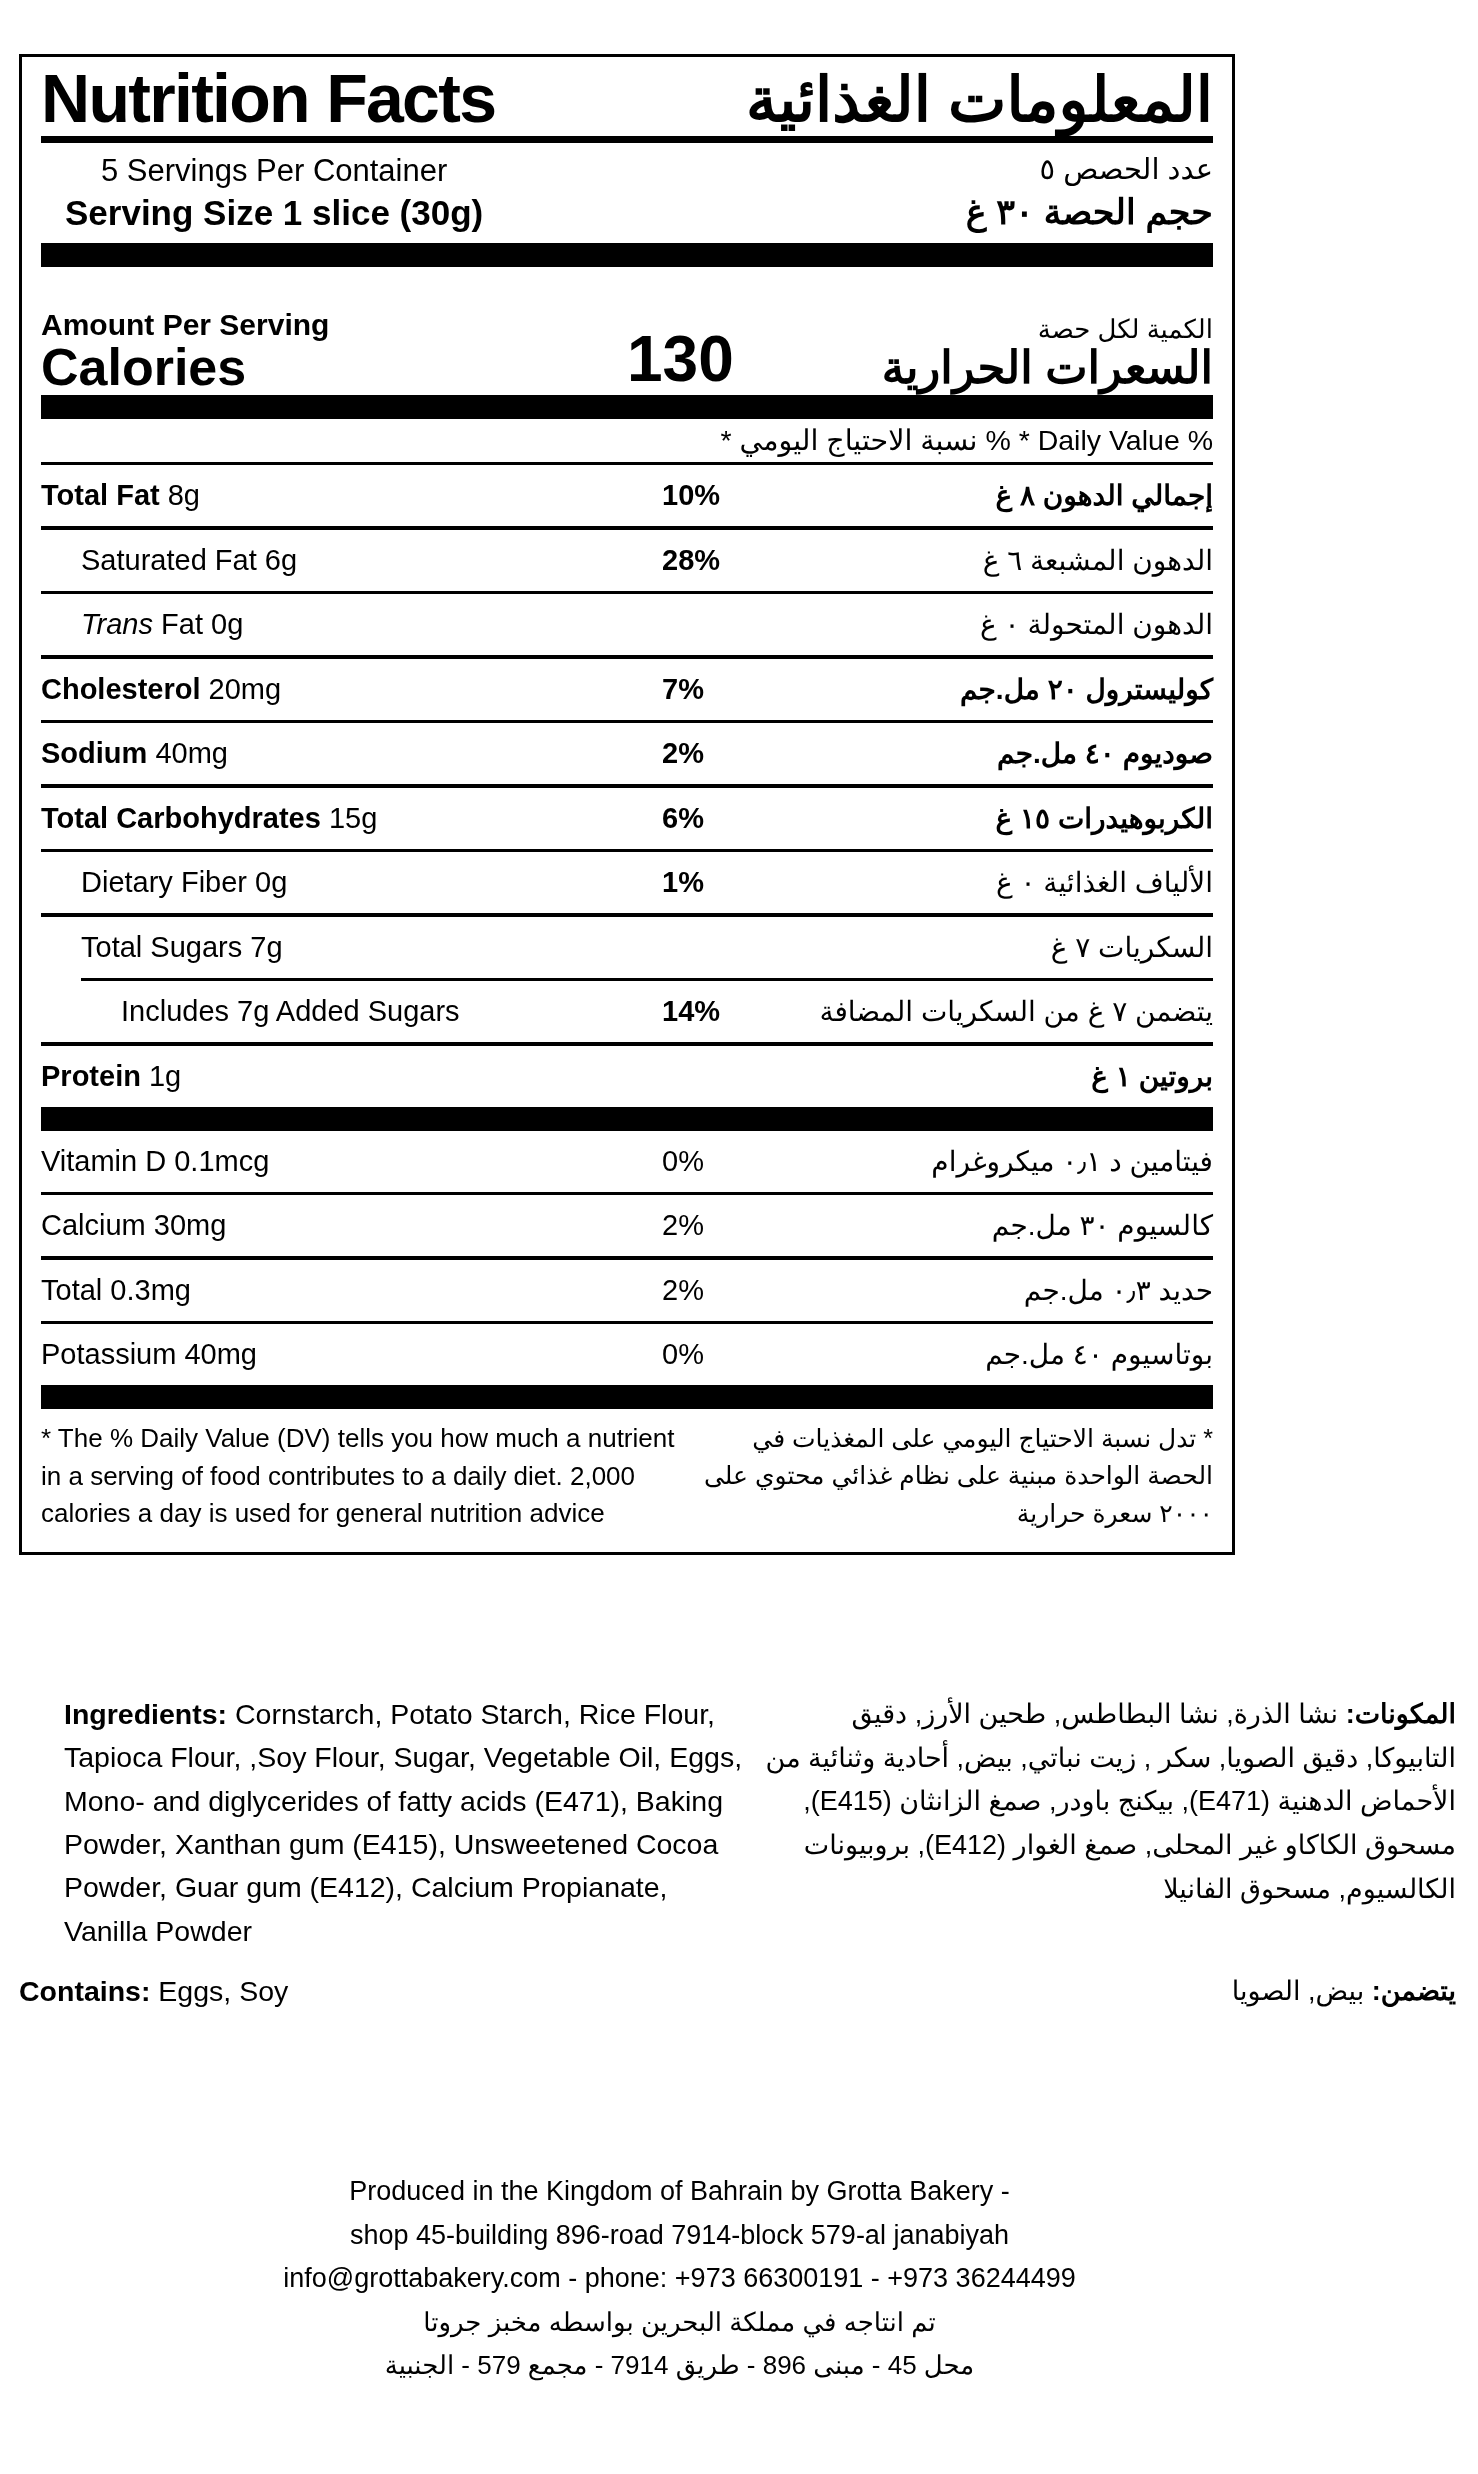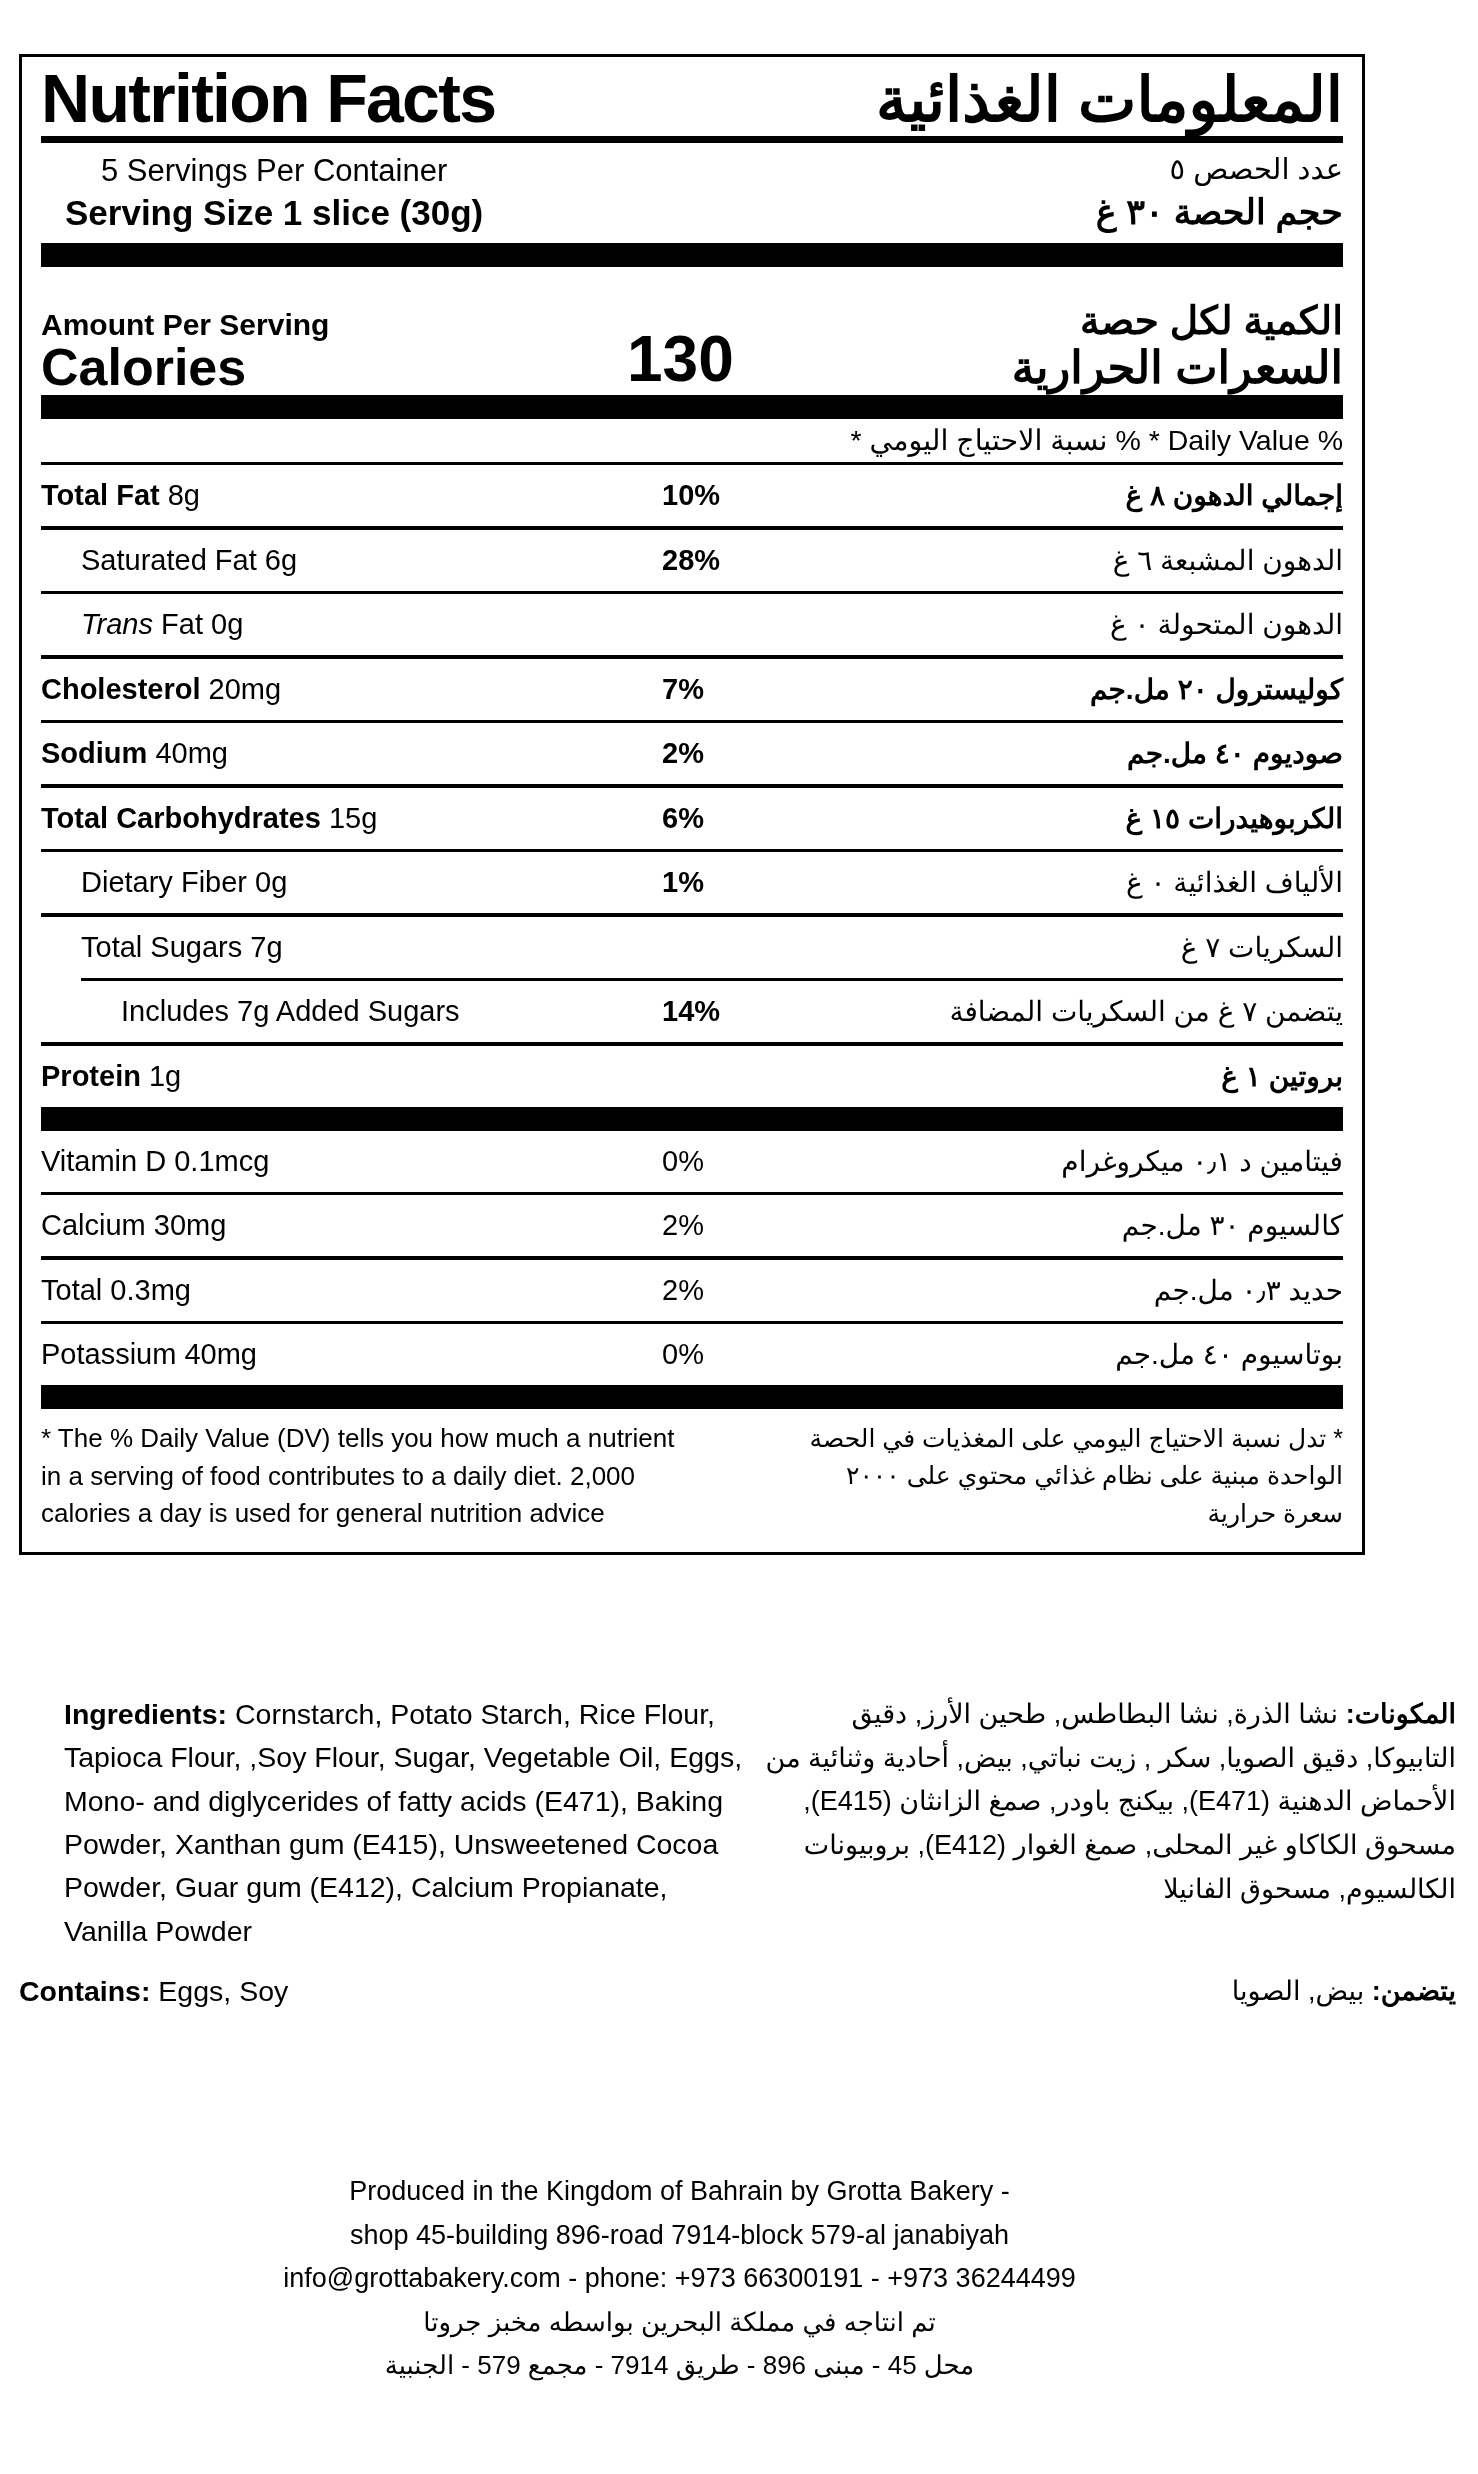--- a/index.html
+++ b/index.html
@@ -14,21 +14,21 @@
     color: #000000;
     position: relative;
     overflow: hidden;
   }
 
   
   .panel {
     position: absolute;
     left: 19px;
     top: 54px;
-    width: 1346px;
+    width: 1216px;
     box-sizing: border-box;
     border: 3.5px solid #000;
     background: #fff;
   }
 
   
   .title-row {
     display: flex;
     align-items: flex-end;
     justify-content: space-between;
@@ -86,21 +86,21 @@
     bottom: 3.5px;
     font-size: 64px;
     font-weight: bold;
     line-height: 1.0;
   }
   .cal-right {
     margin-left: auto;
     text-align: right;
     direction: rtl;
   }
-  .cal-apsar { font-size: 39px; font-weight: bold; line-height: 1.1; white-space: nowrap;}
+  .cal-apsar { font-size: 26px; font-weight: normal; line-height: 1.1; white-space: nowrap;}
   .cal-wordar{ font-size: 45px; font-weight: bold; line-height: 1.1; white-space: nowrap;}
 
   
   .dv-head {
     text-align: right;
     padding: 5.2px 19px 5.2px 19px;
     font-size: 28.5px;
     font-weight: normal;
     direction: rtl;
     white-space: nowrap;

